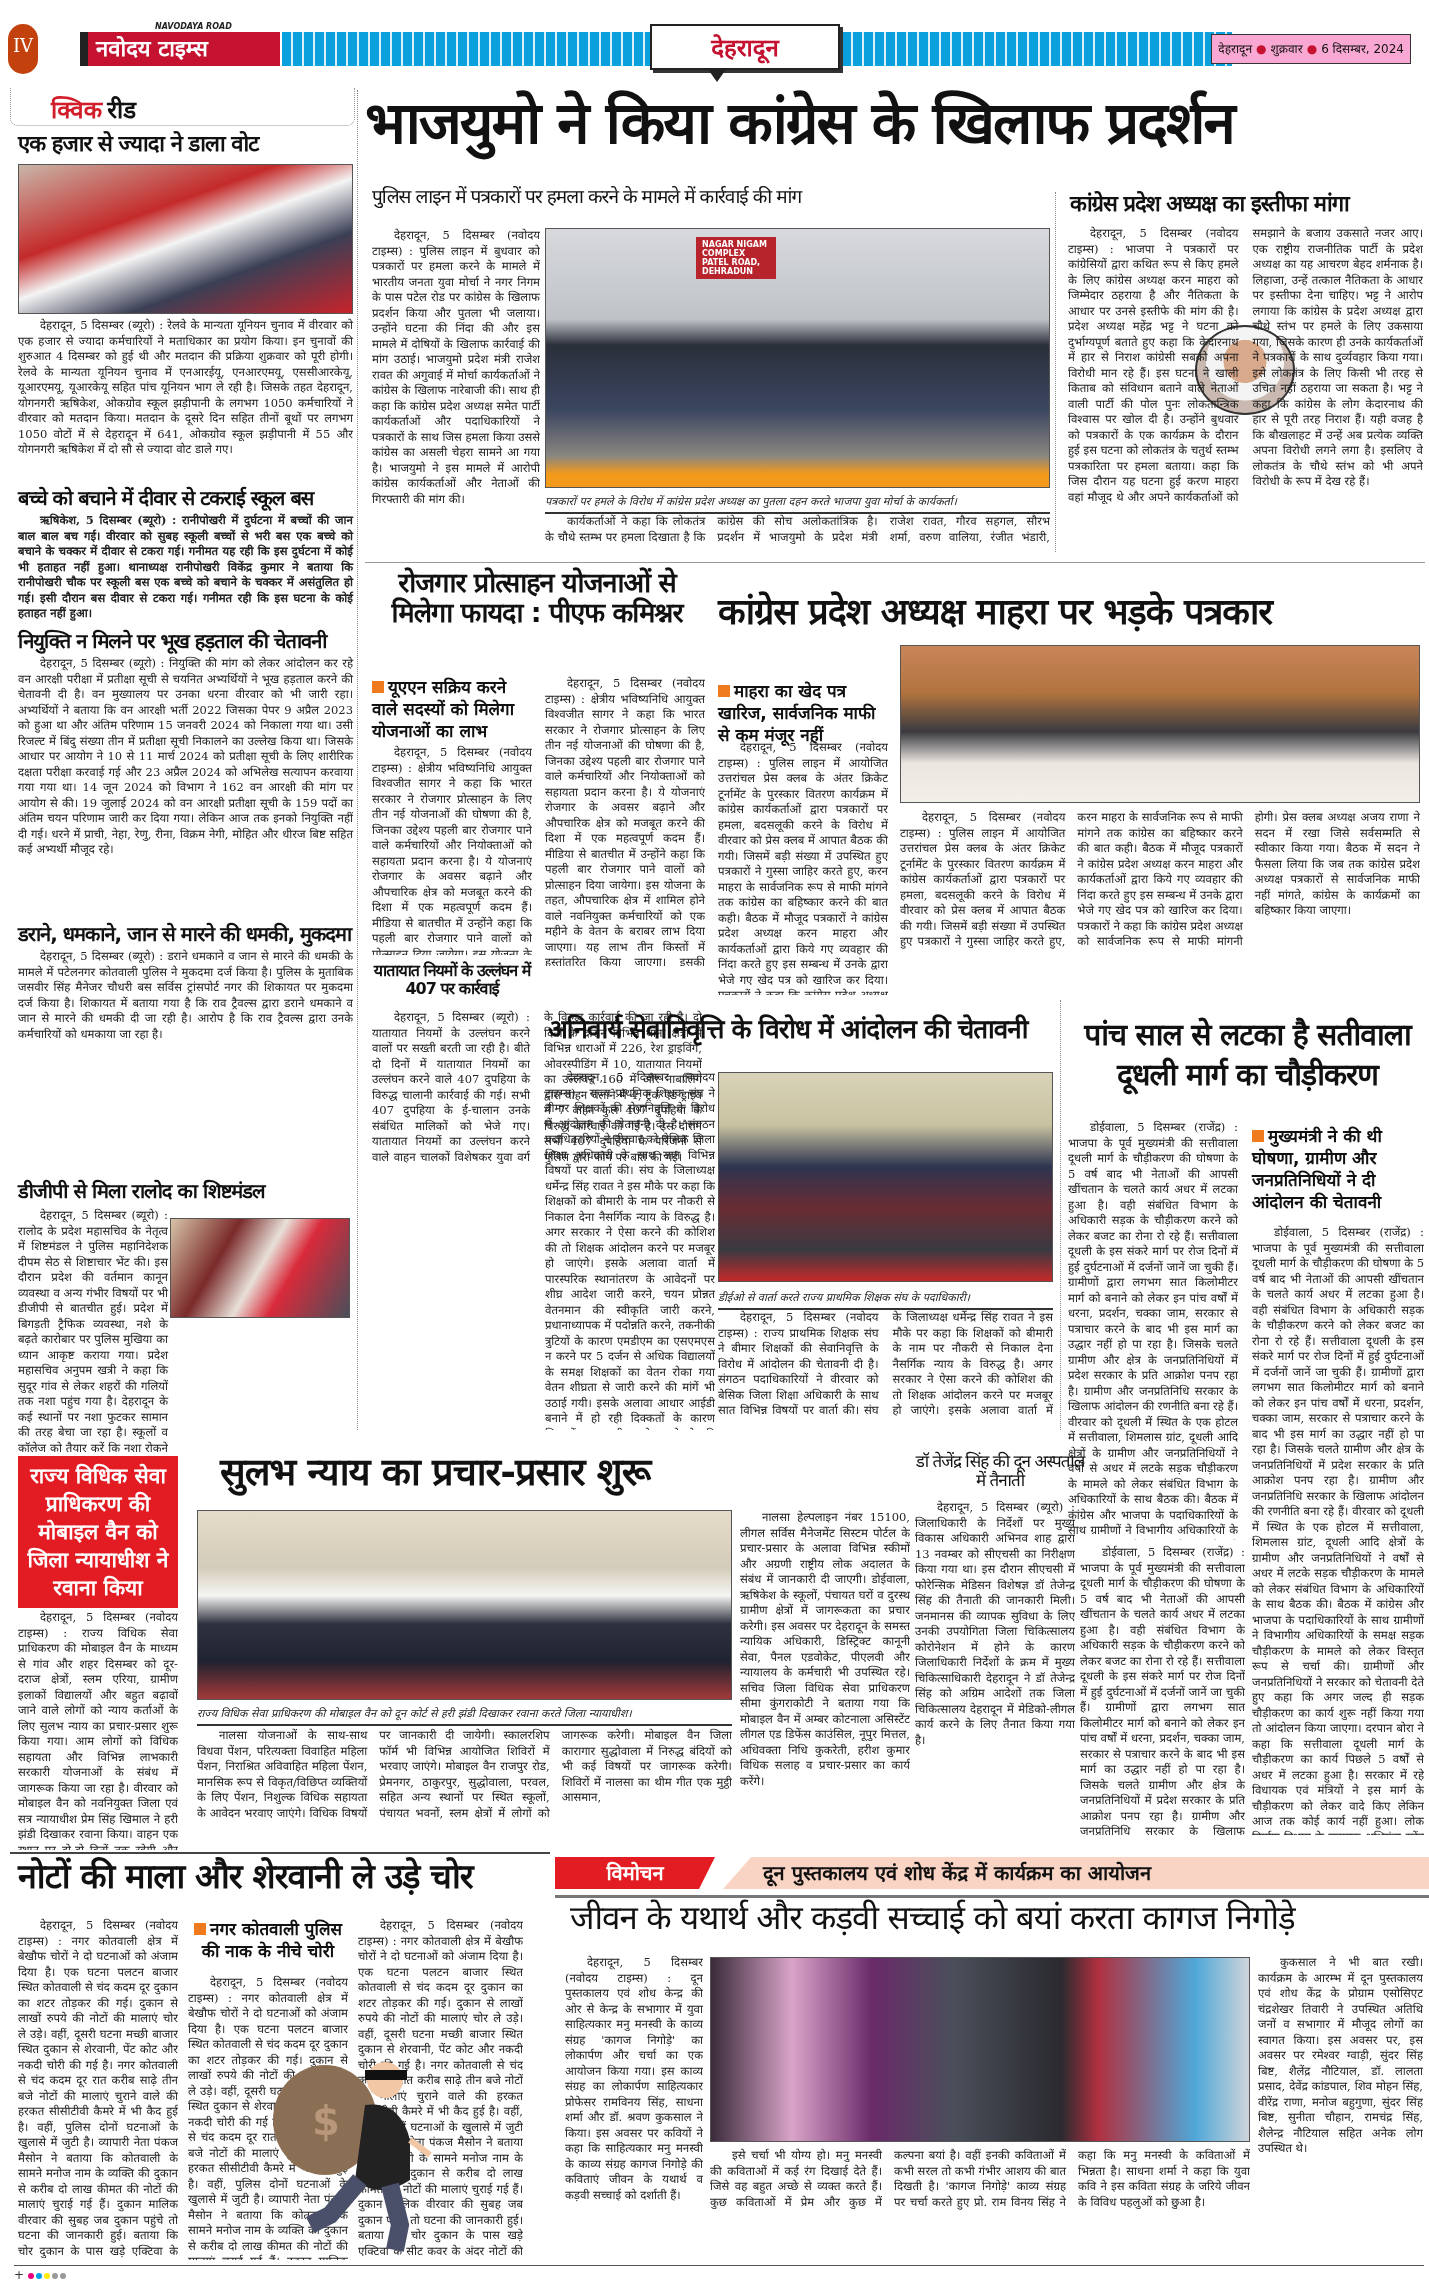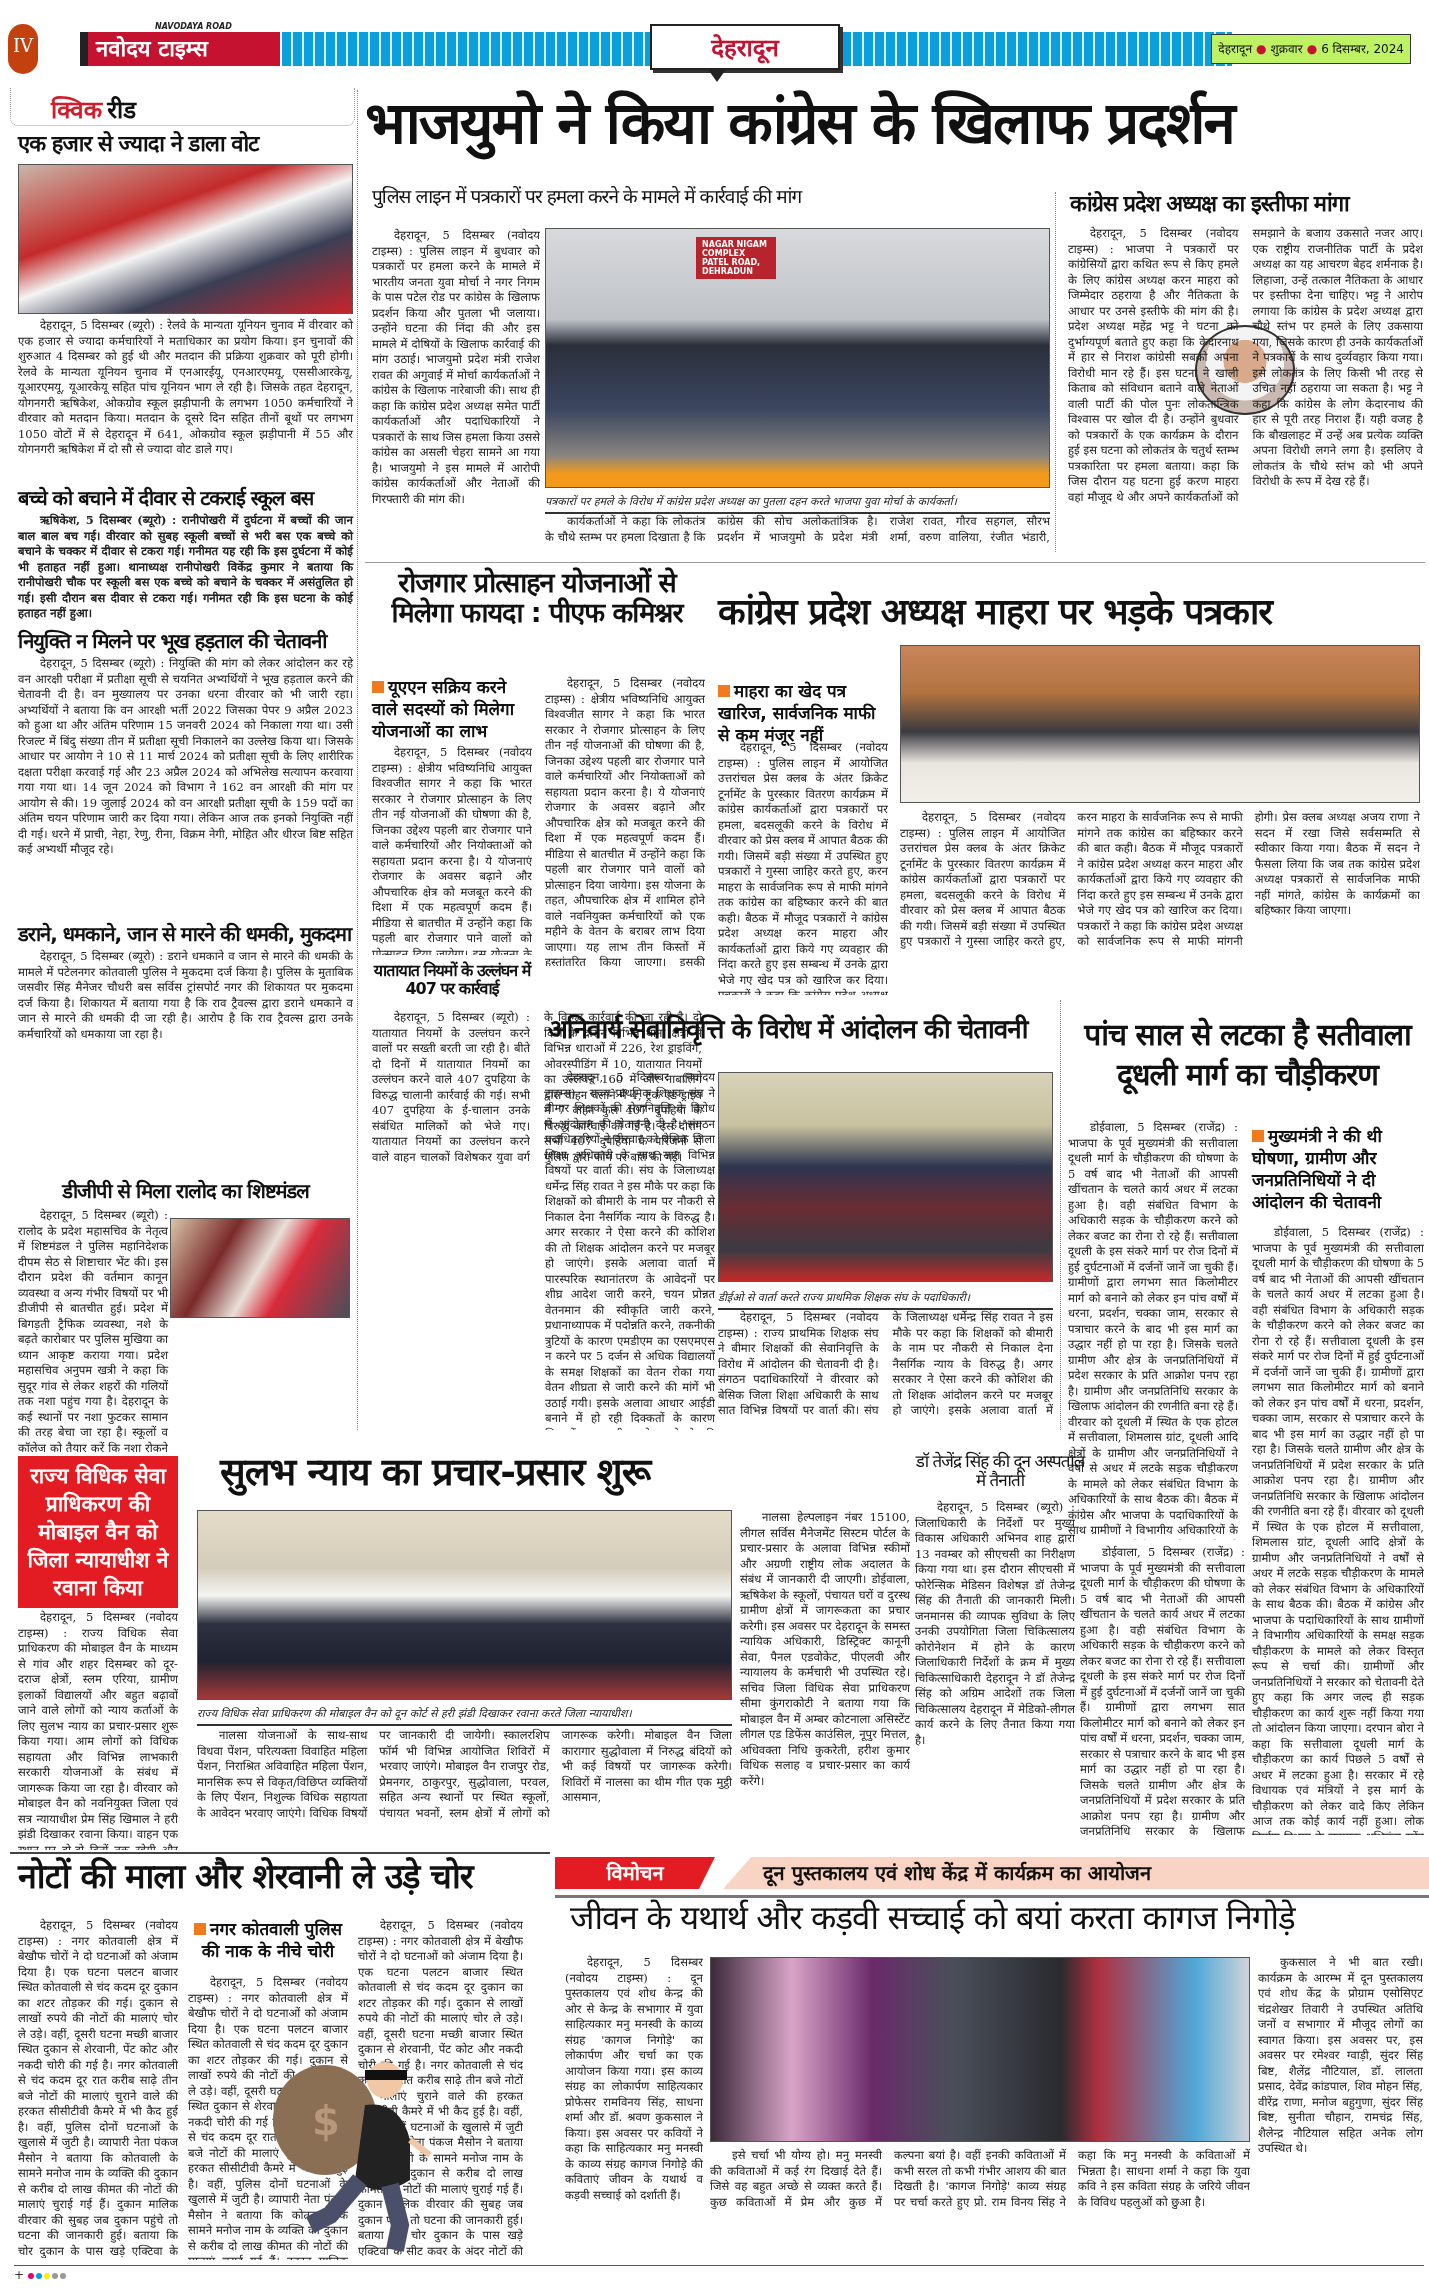--- a/index.html
+++ b/index.html
@@ -19,21 +19,21 @@
   .bullet-head .sq { display: inline-block; width: 12px; height: 12px; background: #f07a1e; margin-right: 4px; vertical-align: 0; }
 
   
   .masthead { top: 22px; left: 0; width: 1429px; height: 56px; }
   .page-num { position: absolute; left: 8px; top: 2px; width: 30px; height: 50px; border-radius: 15px; background: #c2410c; color: #fff; font-family: "DejaVu Serif", serif; font-size: 18px; text-align: center; line-height: 44px; }
   .brand-small { position: absolute; left: 155px; top: 0; font-size: 8px; font-style: italic; font-weight: bold; color: #222; }
   .brand-box { position: absolute; left: 80px; top: 10px; width: 200px; height: 34px; background: #c41230; color: #fff; font-weight: bold; font-size: 22px; line-height: 34px; padding-left: 8px; border-left: 8px solid #222; }
   .stripe { position: absolute; top: 10px; height: 34px; background: repeating-linear-gradient(90deg, #0aa0de 0 9px, #d9f0fb 9px 11px); }
   .city-tab { position: absolute; left: 650px; top: 2px; width: 190px; height: 46px; background: #fff; border: 2px solid #222; box-shadow: 3px 3px 0 #333; text-align: center; font-weight: bold; font-size: 24px; line-height: 44px; color: #c41230; }
   .city-tab:after { content: ""; position: absolute; left: 55px; bottom: -14px; border-left: 10px solid transparent; border-right: 10px solid transparent; border-top: 14px solid #222; }
-  .dateline { position: absolute; right: 18px; top: 12px; height: 30px; background: #bef264; border: 1px solid #333; padding: 0 6px; font-size: 12px; line-height: 28px; color: #111; }
+  .dateline { position: absolute; right: 18px; top: 12px; height: 30px; background: #f9a8d4; border: 1px solid #333; padding: 0 6px; font-size: 12px; line-height: 28px; color: #111; }
   .dateline .dot { color: #c41230; margin: 0 4px; }
 
   .quick-read { top: 88px; left: 10px; width: 345px; height: 38px; border: 1px dotted #999; border-top: none; border-radius: 0 0 8px 8px; }
   .quick-read .qr1 { color: #d11e2a; font-weight: bold; font-size: 24px; }
   .quick-read .qr2 { color: #111; font-weight: bold; font-size: 24px; }
 
   .red-box { background: #e31b23; color: #fff; text-align: center; font-weight: bold; font-size: 21px; line-height: 28px; padding: 6px 4px; }
 
   .vimochan { top: 1857px; left: 555px; width: 874px; height: 32px; }
   .vim-tag { position: absolute; left: 0; top: 0; width: 160px; height: 32px; background: #e31b23; color: #fff; font-weight: bold; font-size: 20px; text-align: center; line-height: 32px; clip-path: polygon(0 0, 100% 0, 90% 100%, 0 100%); }
@@ -90,21 +90,21 @@
 </div>
 
 <div class="abs" style="left:18px;top:923px;width:335px;">
   <div class="hl" style="font-size:20px;">डराने, धमकाने, जान से मारने की धमकी, मुकदमा</div>
   <div class="body-text" style="margin-top:4px;height:210px;overflow:hidden;">
       <p>देहरादून, 5 दिसम्बर (ब्यूरो) : डराने धमकाने व जान से मारने की धमकी के मामले में पटेलनगर कोतवाली पुलिस ने मुकदमा दर्ज किया है। पुलिस के मुताबिक जसवीर सिंह मैनेजर चौधरी बस सर्विस ट्रांसपोर्ट नगर की शिकायत पर मुकदमा दर्ज किया है। शिकायत में बताया गया है कि राव ट्रैवल्स द्वारा डराने धमकाने व जान से मारने की धमकी दी जा रही है। आरोप है कि राव ट्रैवल्स द्वारा उनके कर्मचारियों को धमकाया जा रहा है।</p>
     </div>
 </div>
 
 <div class="abs" style="left:18px;top:1180px;width:335px;">
-  <div class="hl" style="font-size:20px;text-align:center;">डीजीपी से मिला रालोद का शिष्टमंडल</div>
+  <div class="hl" style="font-size:20px;">डीजीपी से मिला रालोद का शिष्टमंडल</div>
   <div class="photo" style="position:absolute;left:152px;top:38px;width:180px;height:100px;background:linear-gradient(120deg,#d8c4a8 0%,#7a2a2a 30%,#e8e0d8 50%,#d92a3a 65%,#4a4f5a 100%);"></div>
   <div class="body-text" style="margin-top:6px;">
       <p style="padding-right:185px;">देहरादून, 5 दिसम्बर (ब्यूरो) : रालोद के प्रदेश महासचिव के नेतृत्व में शिष्टमंडल ने पुलिस महानिदेशक दीपम सेठ से शिष्टाचार भेंट की। इस दौरान प्रदेश की वर्तमान कानून व्यवस्था व अन्य गंभीर विषयों पर भी डीजीपी से बातचीत हुई। प्रदेश में बिगड़ती ट्रैफिक व्यवस्था, नशे के बढ़ते कारोबार पर पुलिस मुखिया का ध्यान आकृष्ट कराया गया। प्रदेश महासचिव अनुपम खत्री ने कहा कि सुदूर गांव से लेकर शहरों की गलियों तक नशा पहुंच गया है। देहरादून के कई स्थानों पर नशा फुटकर सामान की तरह बेचा जा रहा है। स्कूलों व कॉलेज को तैयार करें कि नशा रोकने में योगदान दें। इस अवसर पर रालोद के महानगर अध्यक्ष गोविंद बाधवा, महानगर महिला मोर्चा अध्यक्ष सुनीता साहनी भी मौजूद रहे।</p>
     </div>
 </div>
 
 <div class="abs hl" style="left:365px;top:92px;width:1060px;font-size:58px;letter-spacing:-2px;">भाजयुमो ने किया कांग्रेस के खिलाफ प्रदर्शन</div>
 <div class="abs hl" style="left:372px;top:186px;width:680px;font-size:19px;font-weight:normal;">पुलिस लाइन में पत्रकारों पर हमला करने के मामले में कार्रवाई की मांग</div>
 
 <div class="abs body-text" style="left:372px;top:228px;width:168px;height:320px;overflow:hidden;">

